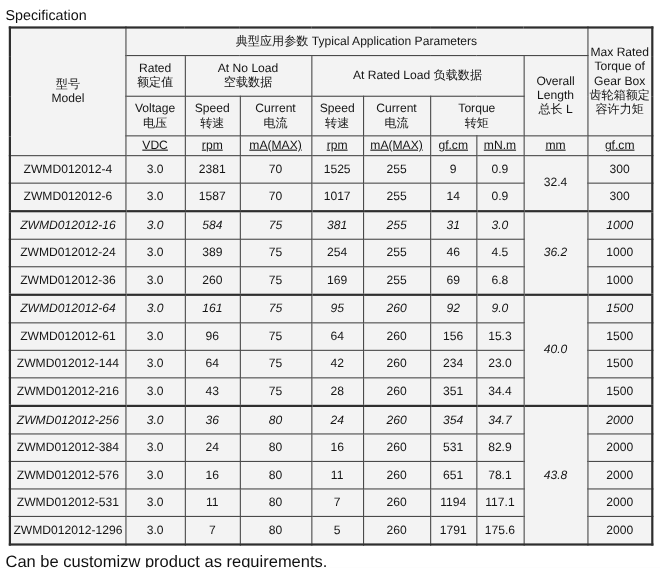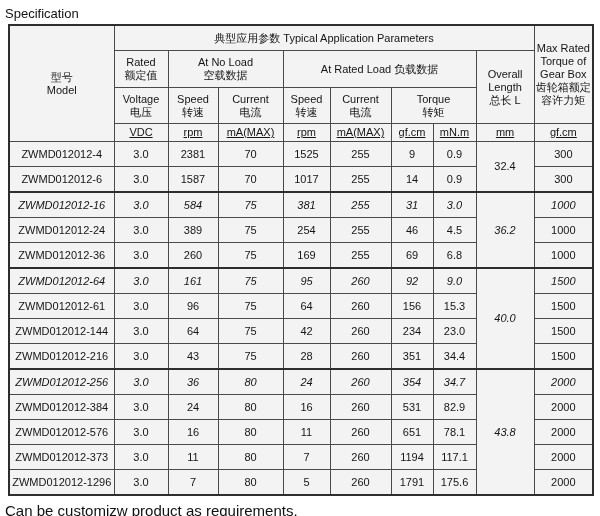--- a/index.html
+++ b/index.html
@@ -250,21 +250,21 @@
         <td>3.0</td>
         <td>16</td>
         <td>80</td>
         <td>11</td>
         <td>260</td>
         <td>651</td>
         <td>78.1</td>
         <td>2000</td>
       </tr>
       <tr>
-        <td>ZWMD012012-373</td>
+        <td>ZWMD012012-531</td>
         <td>3.0</td>
         <td>11</td>
         <td>80</td>
         <td>7</td>
         <td>260</td>
         <td>1194</td>
         <td>117.1</td>
         <td>2000</td>
       </tr>
       <tr>

